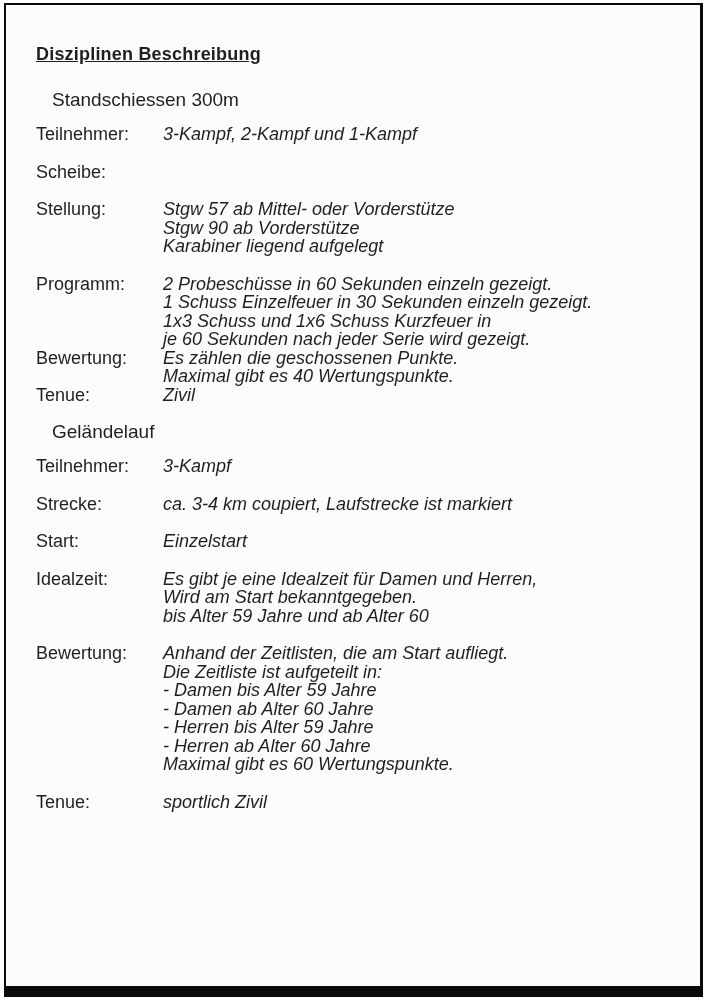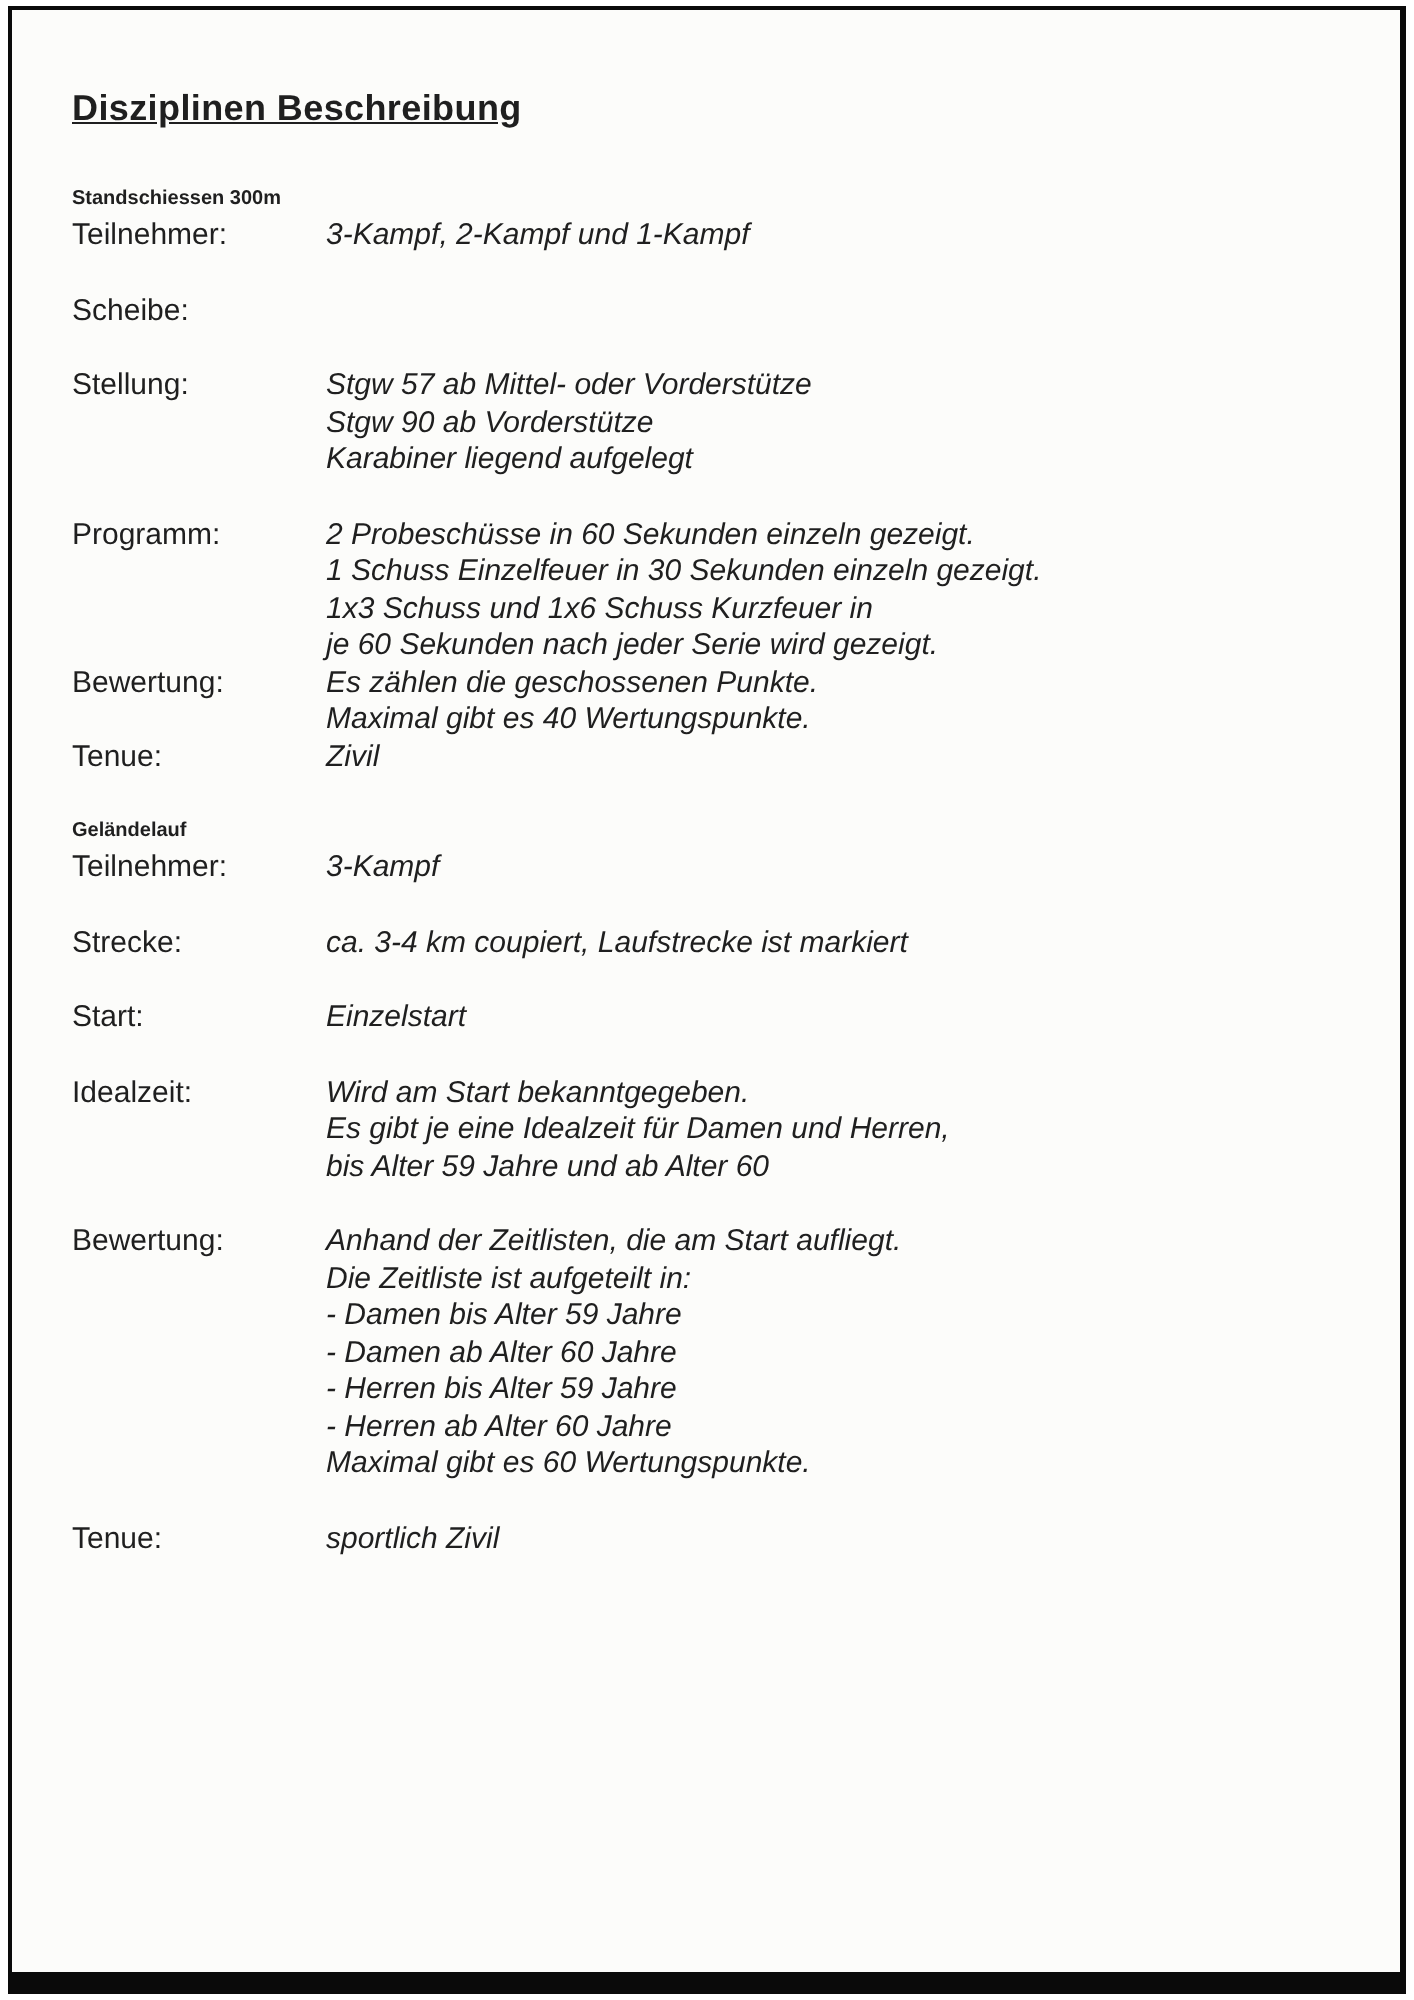--- a/index.html
+++ b/index.html
@@ -35,32 +35,32 @@
     right: 30px;
   }
   .doc-title {
     font-size: 18px;
     font-weight: bold;
     text-decoration: underline;
     margin: 0 0 26px 0;
     letter-spacing: 0.2px;
   }
   .section-heading {
-    font-size: 10px;
-    font-weight: bold;
-    margin: 0;
+    font-size: 19px;
+    font-weight: normal;
+    margin: 16px;
     line-height: 18px;
   }
   .section-heading.second {
     margin-top: 19px;
   }
   .row {
     display: flex;
     align-items: flex-start;
-    font-size: 15px;
+    font-size: 18px;
     line-height: 18.5px;
   }
   .row.gap {
     margin-bottom: 19px;
   }
   .row:last-child {
     margin-bottom: 0;
   }
   .label {
     width: 127px;
@@ -150,22 +150,22 @@
   <div class="row gap">
     <div class="label">Start:</div>
     <div class="value">
       <div class="line">Einzelstart</div>
     </div>
   </div>
 
   <div class="row gap">
     <div class="label">Idealzeit:</div>
     <div class="value">
+      <div class="line">Es gibt je eine Idealzeit für Damen und Herren,</div>
       <div class="line">Wird am Start bekanntgegeben.</div>
-      <div class="line">Es gibt je eine Idealzeit für Damen und Herren,</div>
       <div class="line">bis Alter 59 Jahre und ab Alter 60</div>
     </div>
   </div>
 
   <div class="row gap">
     <div class="label">Bewertung:</div>
     <div class="value">
       <div class="line">Anhand der Zeitlisten, die am Start aufliegt.</div>
       <div class="line">Die Zeitliste ist aufgeteilt in:</div>
       <div class="line">- Damen bis Alter 59 Jahre</div>

